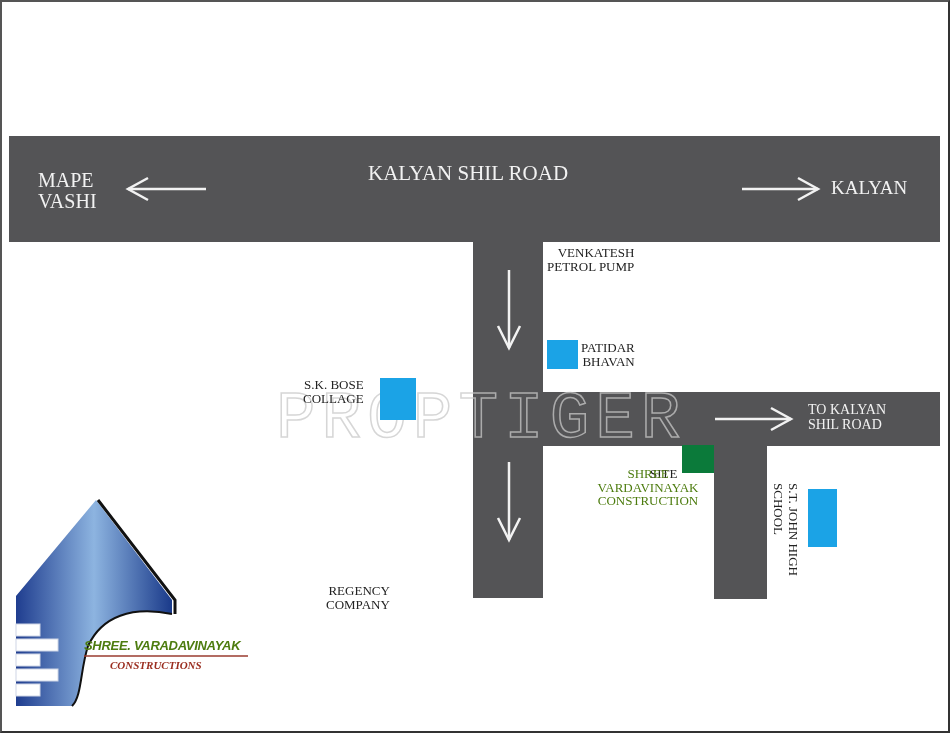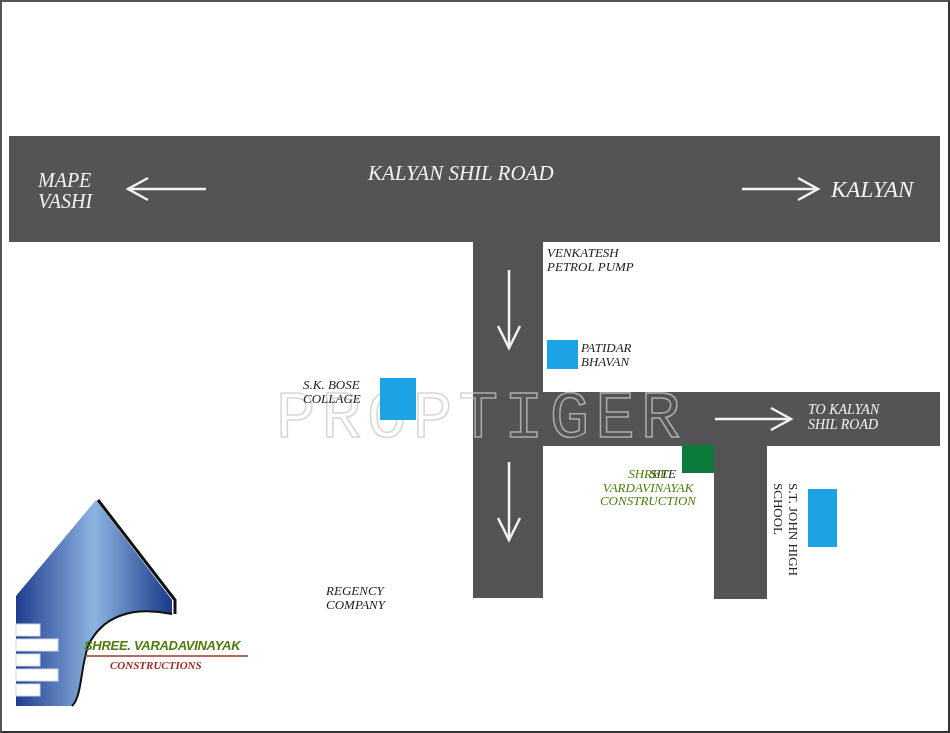--- a/index.html
+++ b/index.html
@@ -1,21 +1,21 @@
 <!DOCTYPE html>
 <html><head>
 <meta charset="utf-8">
 <style>
   html, body { margin:0; padding:0; background:#ffffff; }
   body { width:950px; height:733px; position:relative; overflow:hidden; font-family:"Liberation Serif","DejaVu Serif",serif; }
   .frame { position:absolute; left:0; top:0; width:946px; height:729px; border:2px solid #555; border-right-color:#333; border-bottom-color:#333; background:#fff; }
   .road { position:absolute; background:#545456; }
-  .lbl { position:absolute; font-family:"Liberation Serif","DejaVu Serif",serif; line-height:1.05;font-style:italic; }
+  .lbl { position:absolute; font-family:"Liberation Serif","DejaVu Serif",serif; line-height:1.05; }
   .lbl.light { color:#f2f2f2; }
-  .lbl.dark { color:#222; }
+  .lbl.dark { color:#222;text-align:right; }
   .lbl.brown { color:#4d7c0f; }
   .sq { position:absolute; }
   .wm { position:absolute; left:276px; top:382px; font-family:Liberation Mono, monospace; font-size:66px; font-weight:200; letter-spacing:6px; color:transparent; -webkit-text-stroke:1.5px rgba(200,200,200,0.75); }
   svg { position:absolute; overflow:visible; }
   .vtext { position:absolute; writing-mode:vertical-rl; font-size:13px; color:#222; line-height:1.1; }
 </style>
 </head>
 <body>
 
 <div class="frame"></div>
@@ -44,21 +44,21 @@
 <svg style="left:713px;top:406px;" width="84" height="26">
   <line x1="2" y1="13" x2="78" y2="13" stroke="#f2f2f2" stroke-width="2.5"></line>
   <polyline points="58,2 78,13 58,24" fill="none" stroke="#f2f2f2" stroke-width="2.5"></polyline>
 </svg>
 
 <div class="lbl light" style="left:38px;top:170px;font-size:20px;">
   <div>MAPE</div>
   <div>VASHI</div>
 </div>
 <div class="lbl light" style="left:368px;top:162px;font-size:21px;">KALYAN SHIL ROAD</div>
-<div class="lbl light" style="left:831px;top:178px;font-size:23px;">KALYAN</div>
+<div class="lbl light" style="left:831px;top:178px;font-size:19px;">KALYAN</div>
 <div class="lbl light" style="left:808px;top:403px;font-size:14px;">
   <div>TO KALYAN</div>
   <div>SHIL ROAD</div>
 </div>
 
 <div class="wm">PROPTIGER</div>
 
 <div class="lbl dark" style="left:547px;top:246px;font-size:13px;">
   <div>VENKATESH</div>
   <div>PETROL PUMP</div>

